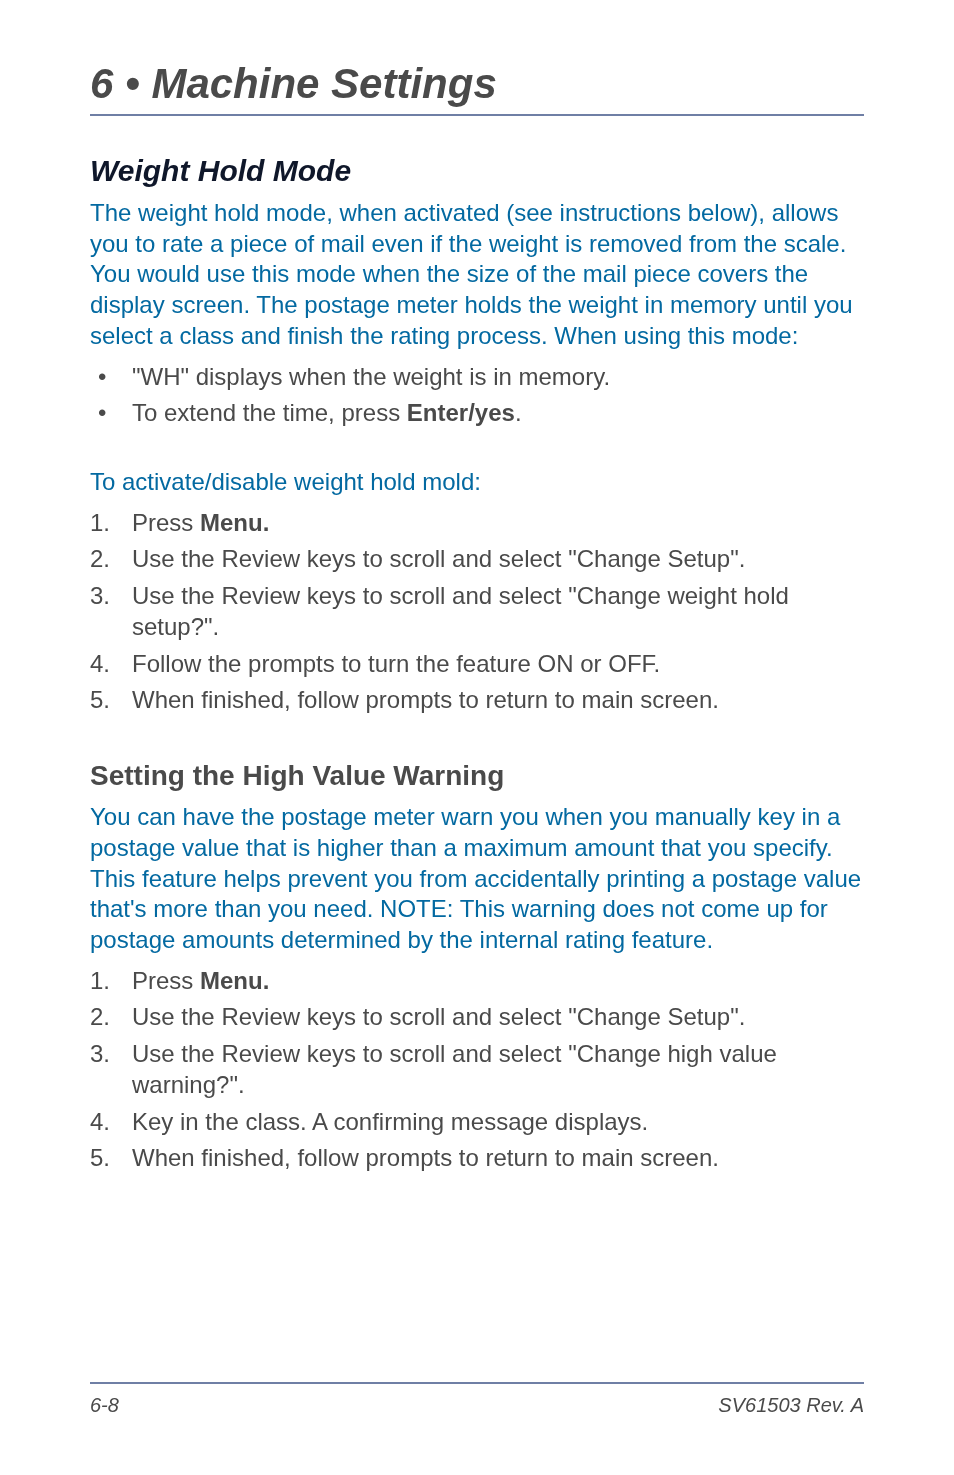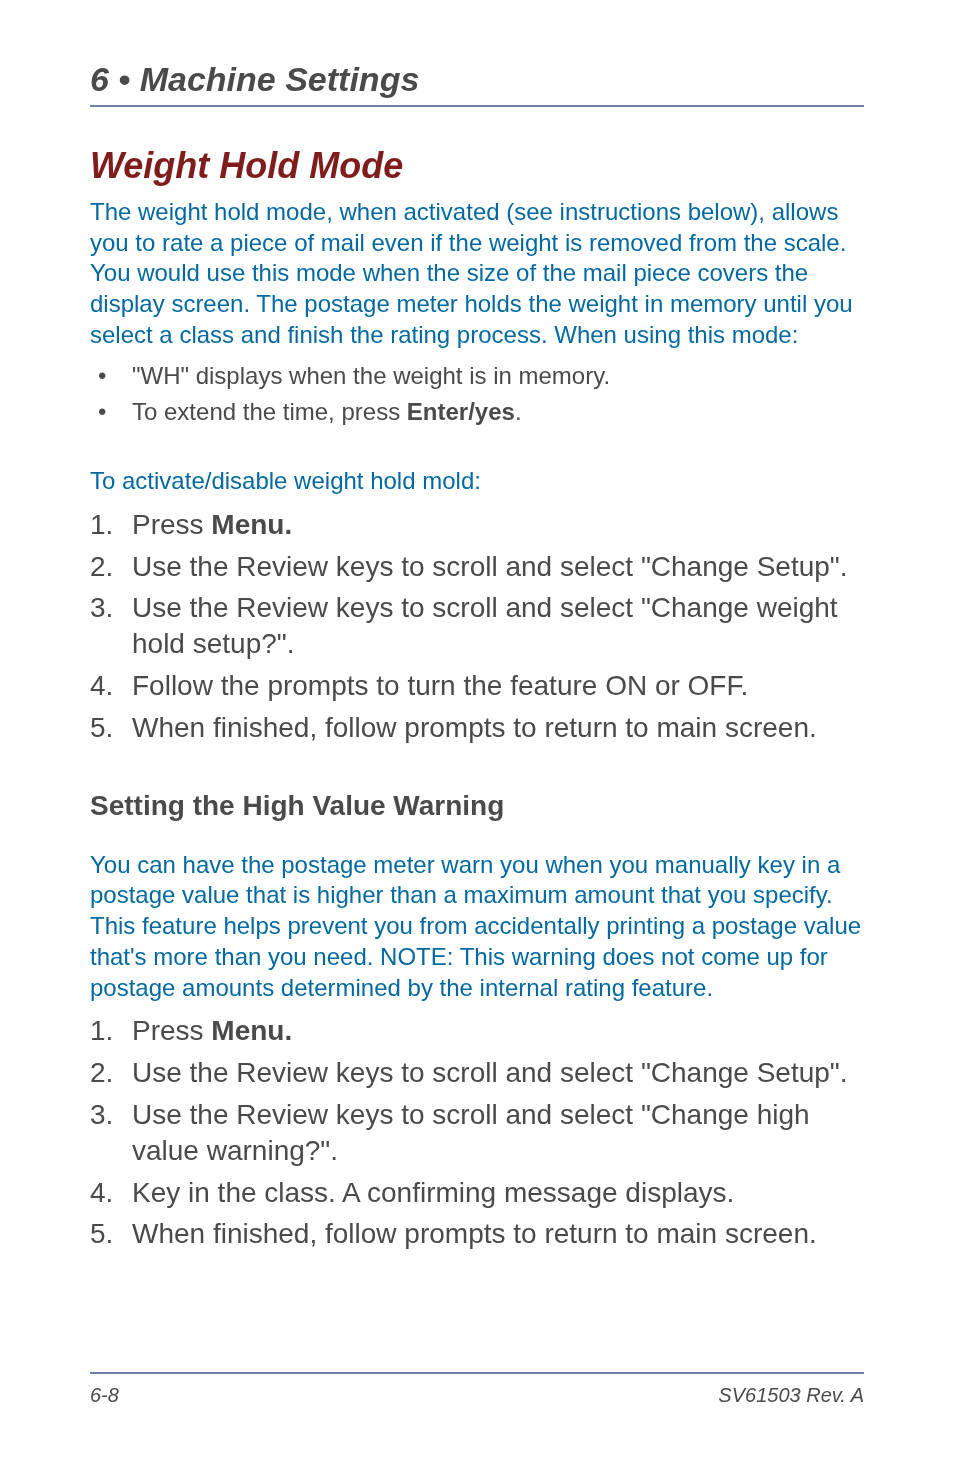--- a/index.html
+++ b/index.html
@@ -4,36 +4,36 @@
 <style>
   * { margin: 0; padding: 0; box-sizing: border-box; }
   html, body { width: 954px; height: 1475px; background: #ffffff; }
   body {
     font-family: Arial, Helvetica, sans-serif;
     color: #4a4a4a;
     padding: 60px 90px 50px 90px;
     position: relative;
   }
   .chapter-title {
-    font-size: 34px;
+    font-size: 42px;
     font-weight: bold;
     font-style: italic;
     color: #4a4a4a;
     margin-bottom: 6px;
   }
   .title-rule {
     border: none;
     border-top: 2px solid #6f7fa5;
     margin-bottom: 38px;
   }
   .subhead-italic {
-    font-size: 36px;
+    font-size: 30px;
     font-weight: bold;
     font-style: italic;
-    color: #7f1d1d;
+    color: #0f172a;
     margin-bottom: 10px;
     margin-top: 24px;
   }
   .para {
     font-size: 24px;
     line-height: 1.28;
     color: #0369a1;
     margin-bottom: 10px;
   }
   ul.bullets {
@@ -55,47 +55,47 @@
     left: 8px;
     top: 0;
   }
   ol.numbers {
     list-style: none;
     padding-left: 0;
     counter-reset: item;
     margin-bottom: 28px;
   }
   ol.numbers li {
-    font-size: 28px;
+    font-size: 24px;
     line-height: 1.28;
     color: #4a4a4a;
     padding-left: 42px;
     position: relative;
     margin-bottom: 6px;
     counter-increment: item;
   }
   ol.numbers li::before {
     content: counter(item) ".";
     position: absolute;
     left: 0;
     top: 0;
   }
   .subhead {
     font-size: 28px;
     font-weight: bold;
     color: #4a4a4a;
     margin-top: 44px;
-    margin-bottom: 28px;
+    margin-bottom: 10px;
   }
   .b { font-weight: bold; }
   .footer {
     position: absolute;
     left: 90px;
     right: 90px;
-    bottom: 68px;
+    bottom: 58px;
   }
   .footer-rule {
     border: none;
     border-top: 2px solid #6f7fa5;
     margin-bottom: 10px;
   }
   .footer-row {
     display: flex;
     justify-content: space-between;
     font-style: italic;

